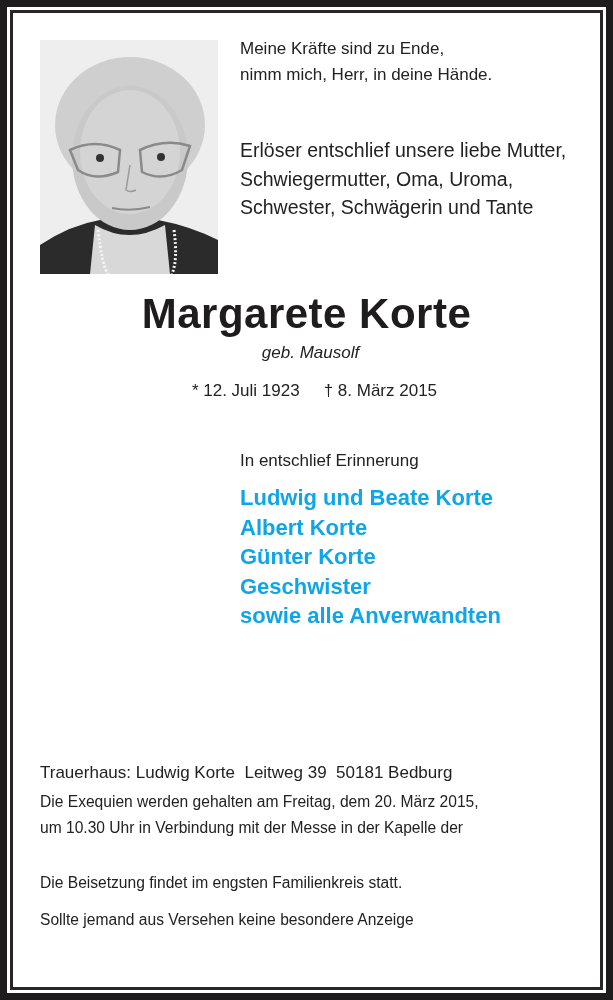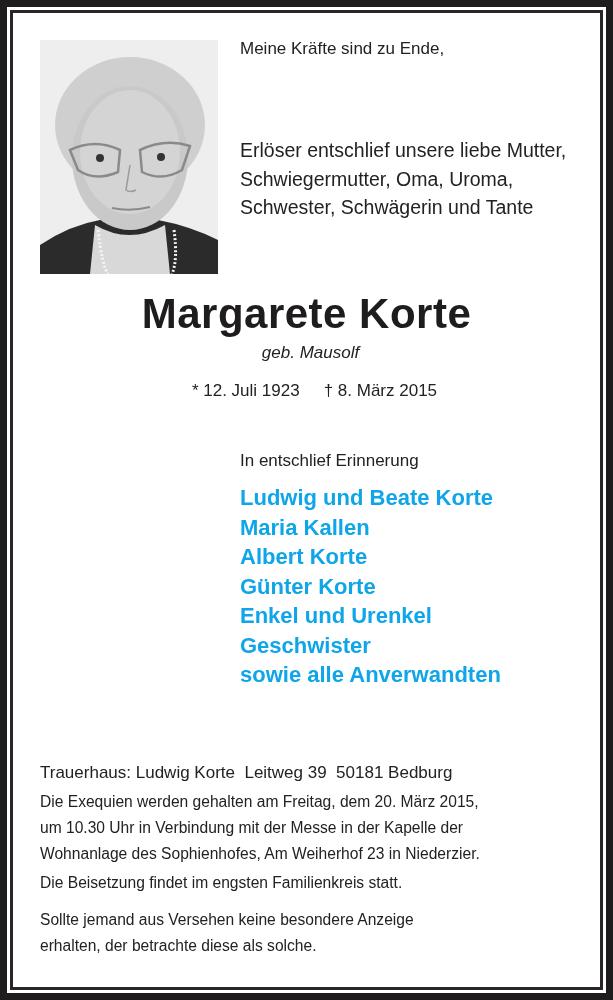--- a/index.html
+++ b/index.html
@@ -98,52 +98,49 @@
     <circle cx="60" cy="118" r="4" fill="#333"></circle>
     <circle cx="121" cy="117" r="4" fill="#333"></circle>
 
     <path d="M90 125 L86 150 Q90 153 96 150" stroke="#9a9a9a" stroke-width="1.5" fill="none"></path>
     <path d="M72 168 Q90 172 110 167" stroke="#8a8a8a" stroke-width="2" fill="none"></path>
   </svg>
 </div>
 
 <div class="verse">
   <div>Meine Kräfte sind zu Ende,</div>
+  <div>nimm mich, Herr, in deine Hände.</div>
 </div>
 
 <div class="intro">
   <div>Erlöser entschlief unsere liebe Mutter,</div>
   <div>Schwiegermutter, Oma, Uroma,</div>
   <div>Schwester, Schwägerin und Tante</div>
 </div>
 
 <div class="name">Margarete Korte</div>
 <div class="maiden">geb. Mausolf</div>
 <div class="dates" style="top:381px;">
   <span>* 12. Juli 1923</span><span class="gap"></span><span>† 8. März 2015</span>
 </div>
 
 <div class="memory">In entschlief Erinnerung</div>
 
 <div class="mourners">
   <div>Ludwig und Beate Korte</div>
-  <div>Maria Kallen</div>
   <div>Albert Korte</div>
   <div>Günter Korte</div>
-  <div>Enkel und Urenkel</div>
   <div>Geschwister</div>
   <div>sowie alle Anverwandten</div>
 </div>
 
 <div class="house">Trauerhaus: Ludwig Korte  Leitweg 39  50181 Bedburg</div>
 
 <div class="para p1">
   <div>Die Exequien werden gehalten am Freitag, dem 20. März 2015,</div>
   <div>um 10.30 Uhr in Verbindung mit der Messe in der Kapelle der</div>
-  <div>Wohnanlage des Sophienhofes, Am Weiherhof 23 in Niederzier.</div>
 </div>
 <div class="para p2">
   <div>Die Beisetzung findet im engsten Familienkreis statt.</div>
 </div>
 <div class="para p3">
   <div>Sollte jemand aus Versehen keine besondere Anzeige</div>
-  <div>erhalten, der betrachte diese als solche.</div>
 </div>
 
 </body></html>

